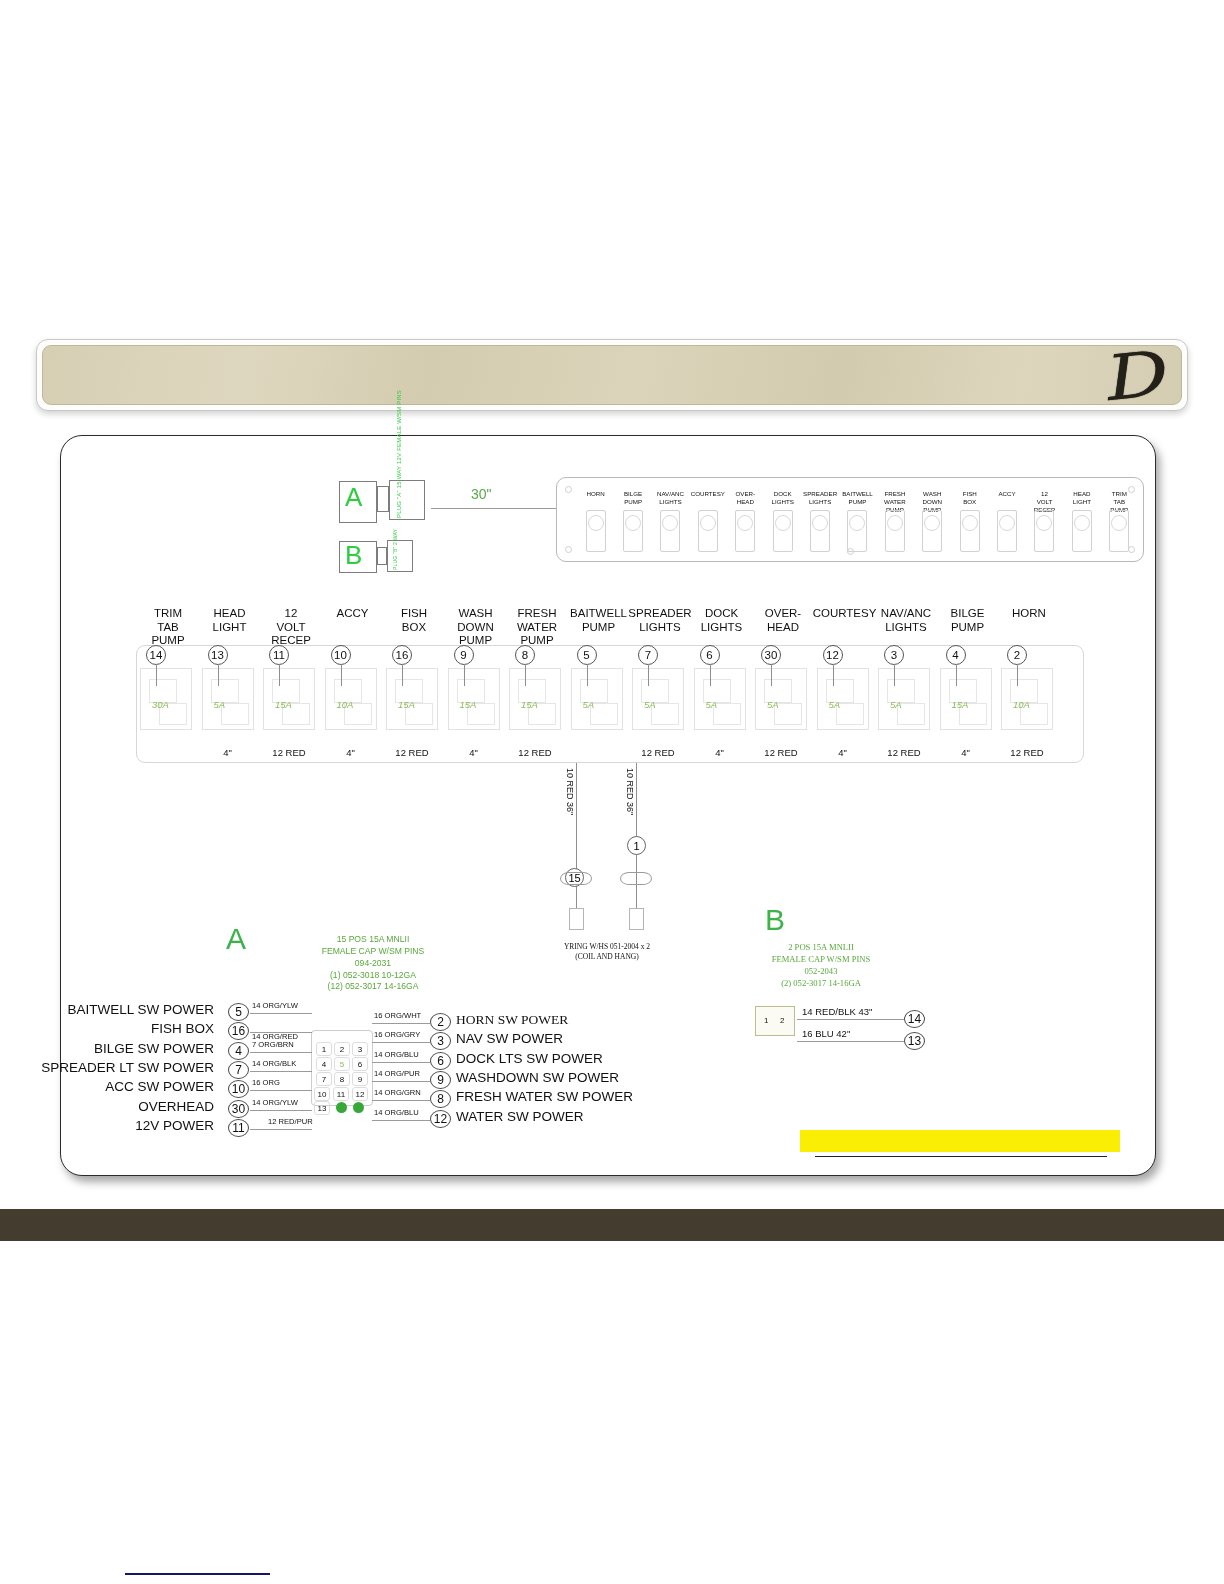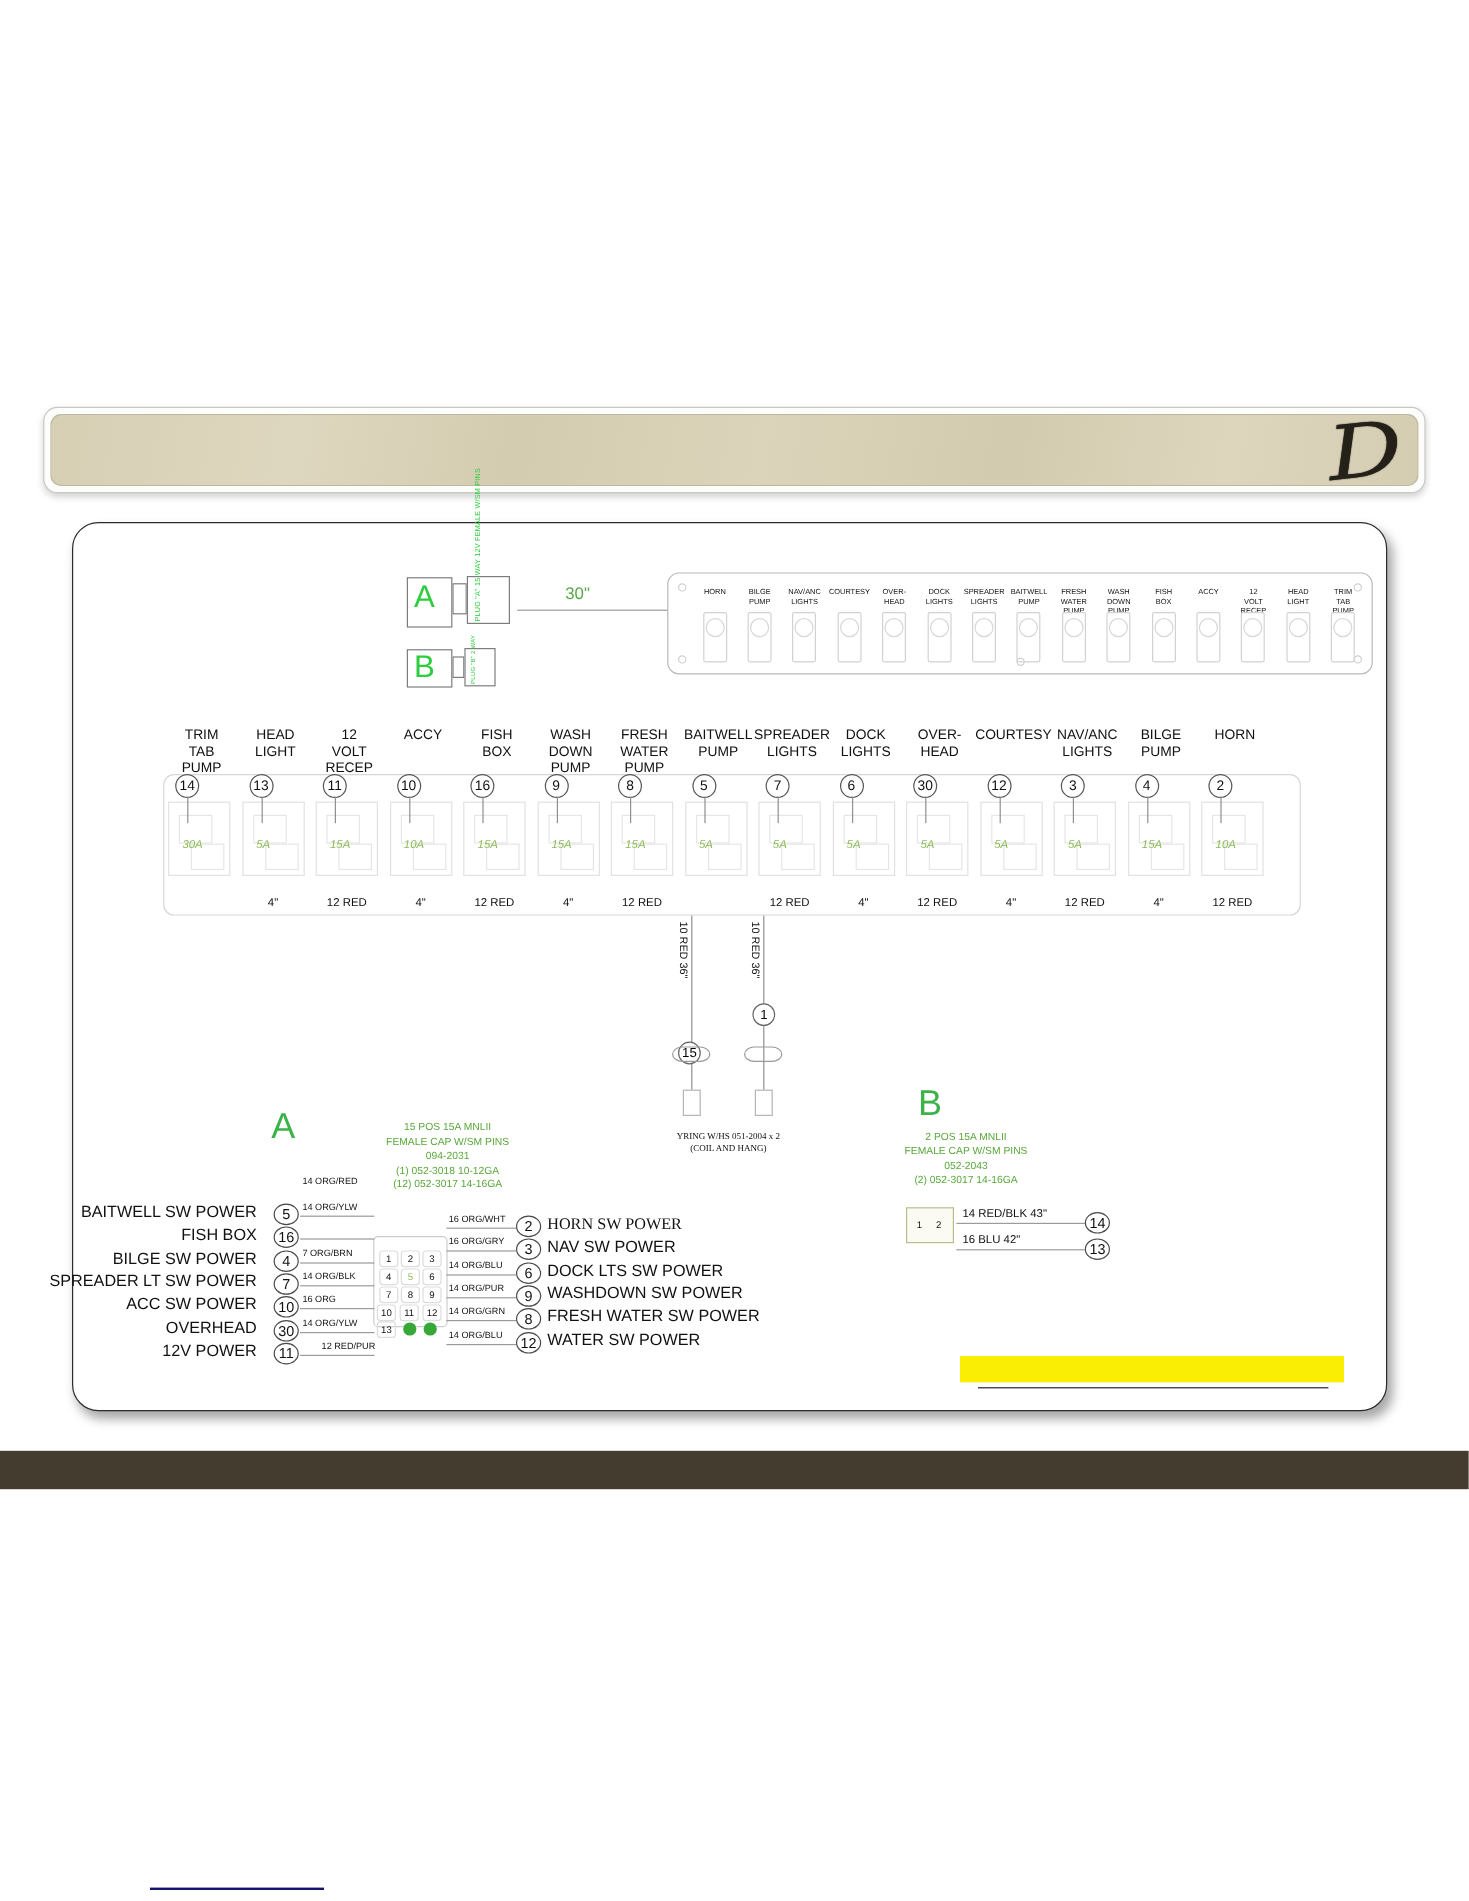--- a/index.html
+++ b/index.html
@@ -225,21 +225,21 @@
     <div class="pcell" style="left:40px; top:41px;">9</div>
     <div class="pcell" style="left:2px;  top:56px;">10</div>
     <div class="pcell" style="left:21px; top:56px;">11</div>
     <div class="pcell" style="left:40px; top:56px;">12</div>
     <div class="pcell" style="left:2px;  top:70px;">13</div>
     <div class="pdot" style="left:24px; top:71px;"></div>
     <div class="pdot" style="left:41px; top:71px;"></div>
   </div>
 
   <div class="bigletter" style="left:765px; top:903px;">B</div>
-  <div class="specblk" id="connB-spec" style="left:700px; top:942px; width:210px;">
+  <div class="specblk" id="connB-spec" style="left:716px; top:942px; width:210px;font-family:Liberation Serif, serif;">
       <div>2 POS 15A MNLII</div>
       <div>FEMALE CAP W/SM PINS</div>
       <div>052-2043</div>
       <div>(2) 052-3017 14-16GA</div>
     </div>
 
   <div class="connB">
     <span style="left:8px;">1</span>
     <span style="left:24px;">2</span>
   </div>
@@ -347,21 +347,21 @@
     <div class="drop-lbl" style="left: 625px; top: 768px;">10 RED 36"</div>
     <div class="drop-num" style="left: 627px; top: 836px;">1</div>
     <div class="coil" style="left: 620px; top: 872px;"></div>
     <div class="ring" style="left: 629px; top: 908px;"></div>
     <div class="pinlabel" style="left: 0px; top: 1002px; width: 214px; text-align: right;">BAITWELL SW POWER</div>
     <div class="pinnum" style="left: 228px; top: 1003px;">5</div>
     <div class="wiretag" style="left: 252px; top: 1001px;">14 ORG/YLW</div>
     <div class="lead" style="left: 250px; top: 1013px; width: 62px;"></div>
     <div class="pinlabel" style="left: 0px; top: 1021.3px; width: 214px; text-align: right;">FISH BOX</div>
     <div class="pinnum" style="left: 228px; top: 1022.3px;">16</div>
-    <div class="wiretag" style="left: 252px; top: 980px; text-align: right;">14 ORG/RED</div>
+    <div class="wiretag" style="left: 252px; top: 1032px; text-align: right;">14 ORG/RED</div>
     <div class="lead" style="left: 250px; top: 1032.3px; width: 62px;"></div>
     <div class="pinlabel" style="left: 0px; top: 1040.6px; width: 214px; text-align: right;">BILGE SW POWER</div>
     <div class="pinnum" style="left: 228px; top: 1041.6px;">4</div>
     <div class="wiretag" style="left: 252px; top: 1039.6px;">7 ORG/BRN</div>
     <div class="lead" style="left: 250px; top: 1051.6px; width: 62px;"></div>
     <div class="pinlabel" style="left: 0px; top: 1059.9px; width: 214px; text-align: right;">SPREADER LT SW POWER</div>
     <div class="pinnum" style="left: 228px; top: 1060.9px;">7</div>
     <div class="wiretag" style="left: 252px; top: 1058.9px;">14 ORG/BLK</div>
     <div class="lead" style="left: 250px; top: 1070.9px; width: 62px;"></div>
     <div class="pinlabel" style="left: 0px; top: 1079.2px; width: 214px; text-align: right;">ACC SW POWER</div>

